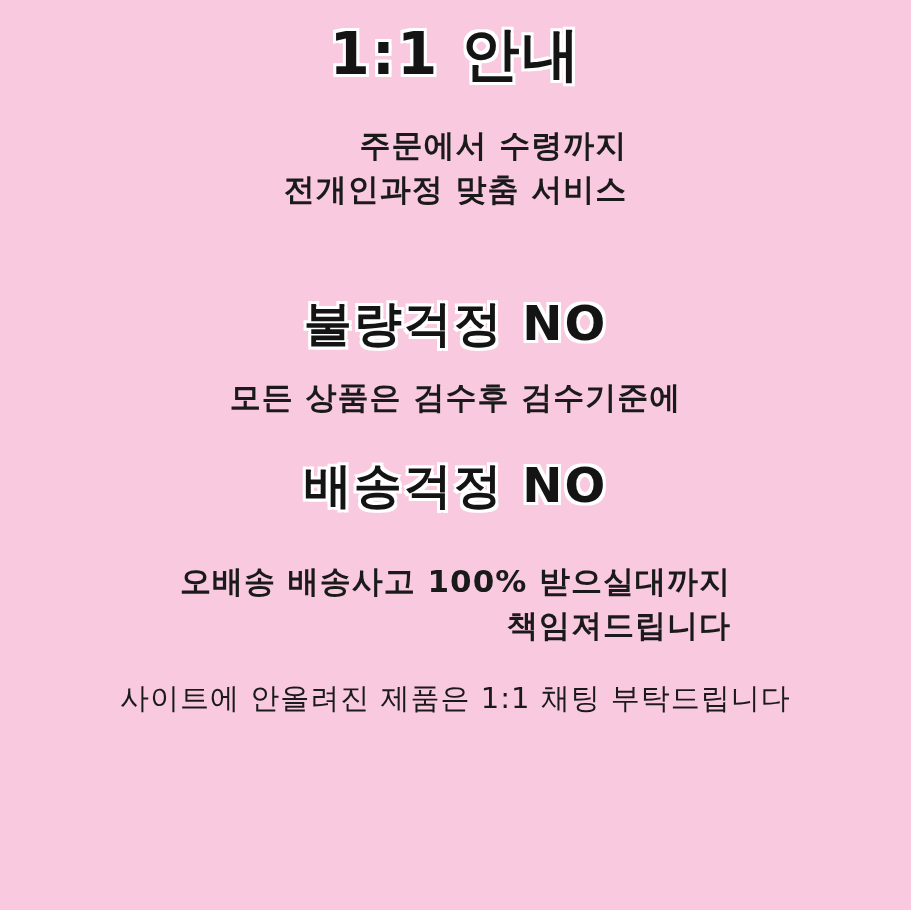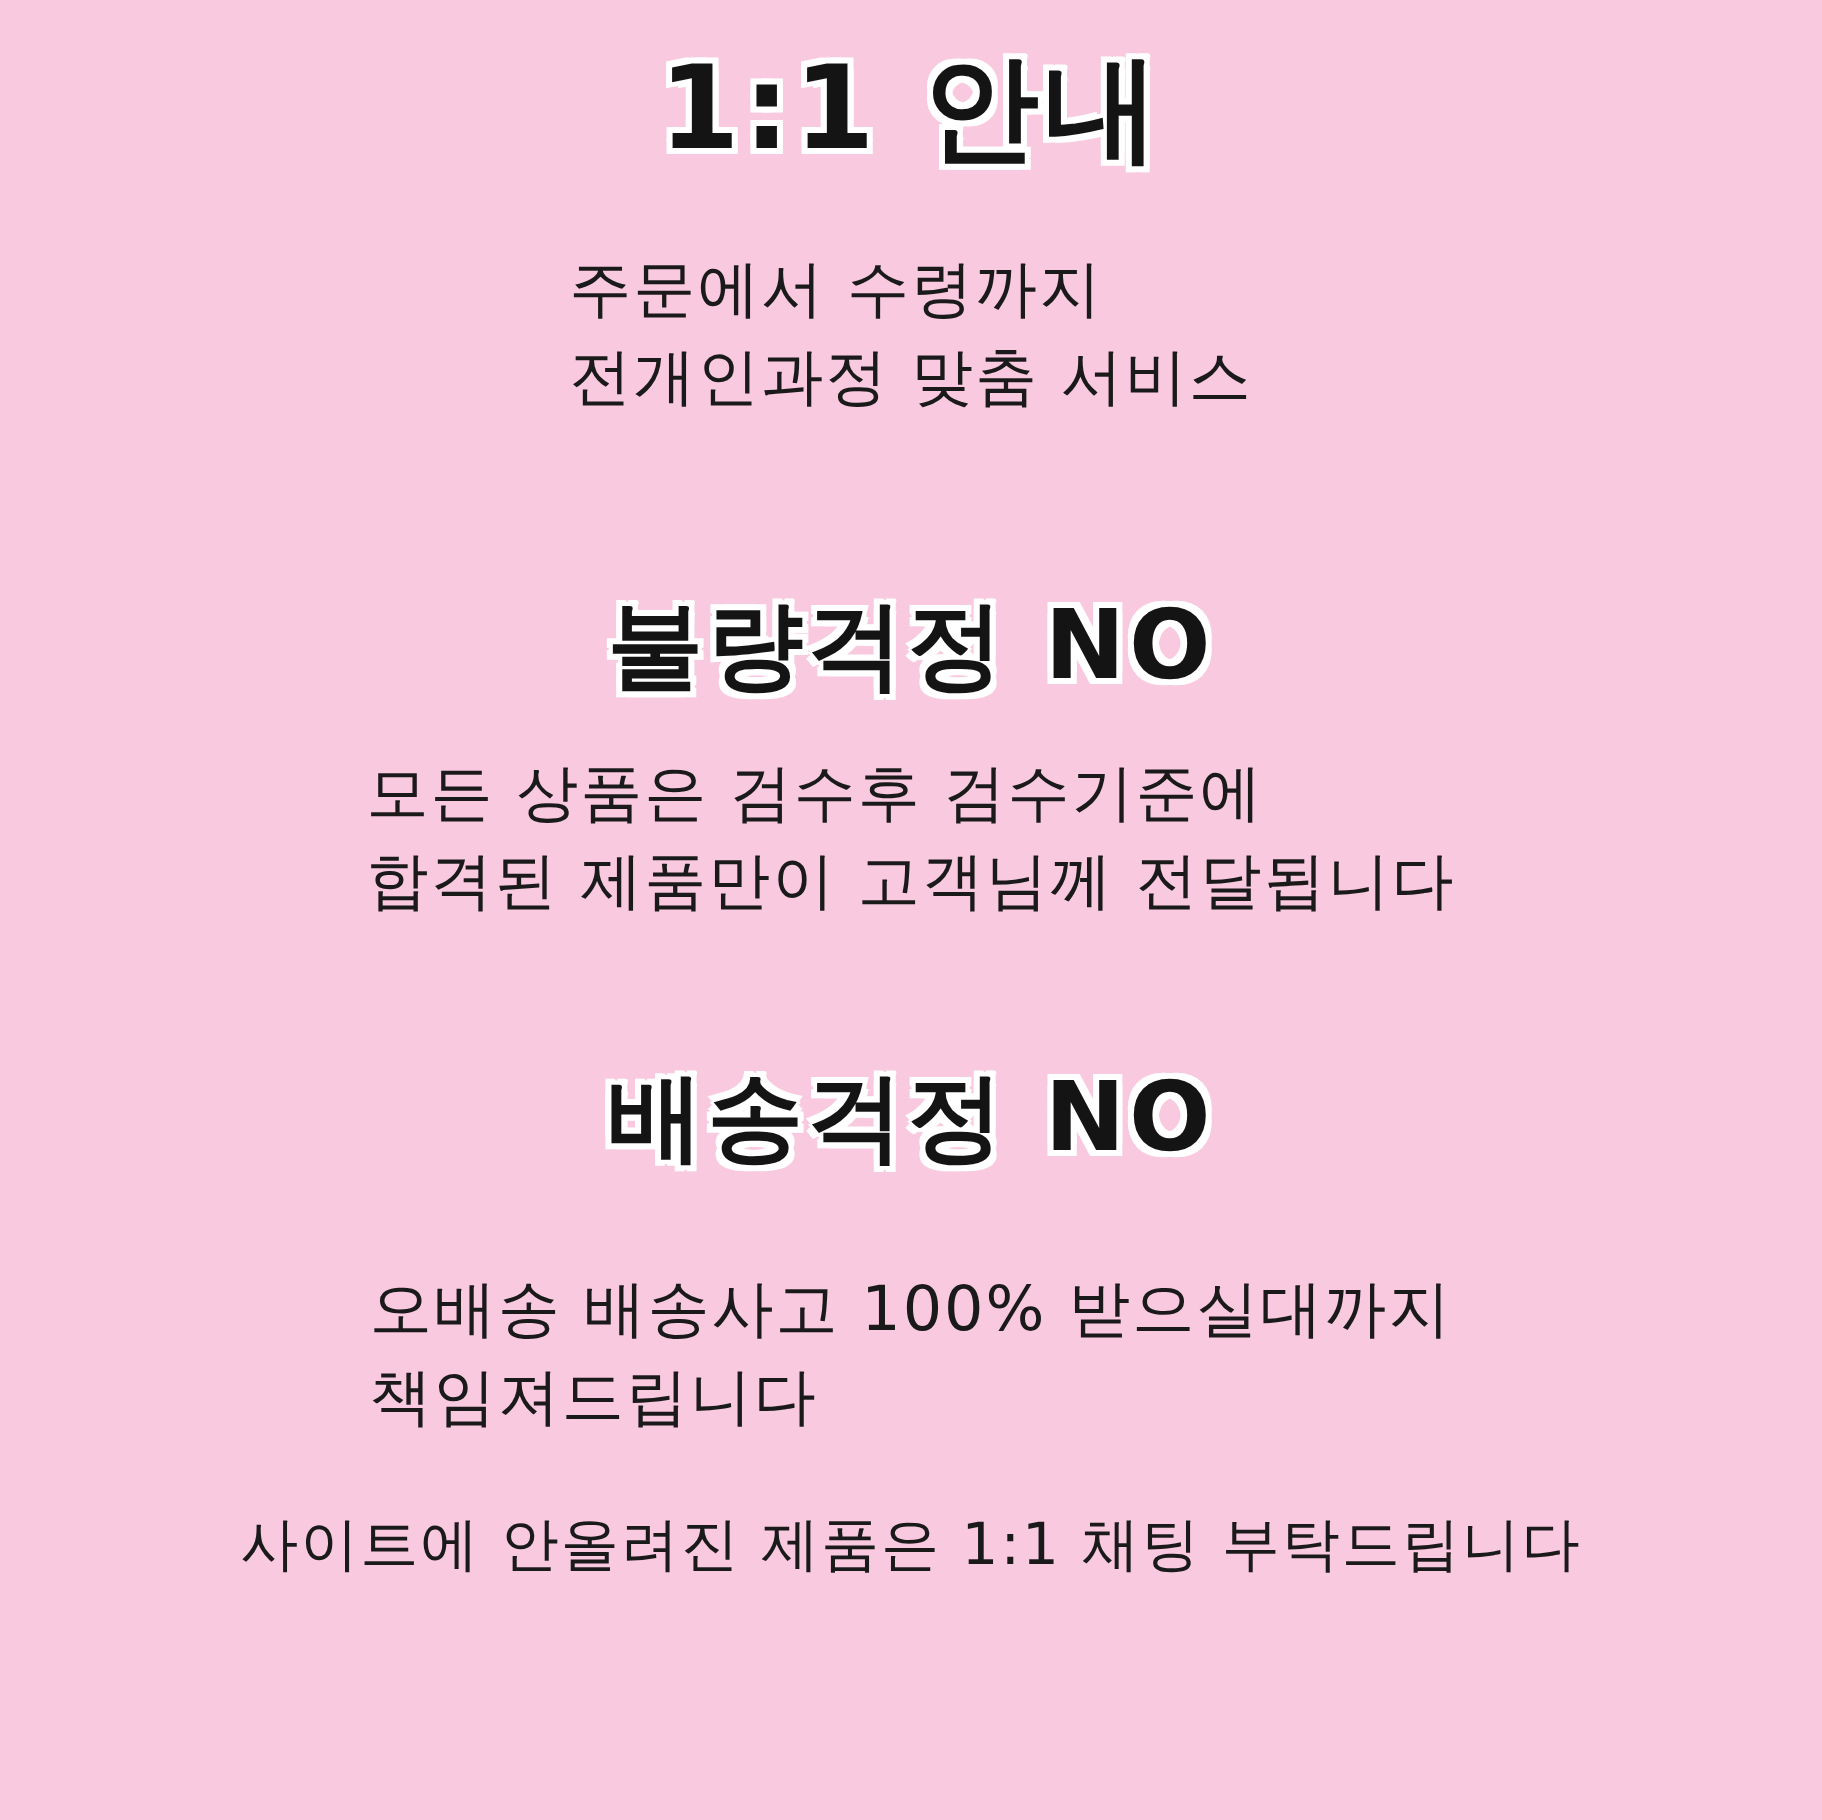--- a/index.html
+++ b/index.html
@@ -38,58 +38,57 @@
   .title {
     font-size: 58px;
     margin-top: 22px;
   }
   .section-heading {
     font-size: 48px;
   }
   .body-text {
     font-family: "DejaVu Sans", sans-serif;
     color: #1a1a1a;
-    text-align: left;
+    text-align: right;
     font-size: 31px;
     line-height: 1.42;
     letter-spacing: 1px;
-    font-weight: normal;
+    font-weight: bold;
   }
   .footer-text {
     font-family: "DejaVu Sans", sans-serif;
     color: #1a1a1a;
     text-align: center;
     font-size: 29px;
     letter-spacing: 1px;
   }
   .block-intro { margin-top: 36px; }
   .block-h1 { margin-top: 86px; }
   .block-b1 { margin-top: 24px; }
-  .block-h2 { margin-top: 70px; }
+  .block-h2 { margin-top: 40px; }
   .block-b2 { margin-top: 46px; }
   .block-footer { margin-top: 32px; }
   .line { display: block; }
 </style>
 </head>
 <body>
 
 <div class="page">
 
   <div class="heading title">1:1 안내</div>
 
   <div class="body-text block-intro">
     <span class="line">주문에서 수령까지</span>
     <span class="line">전개인과정 맞춤 서비스</span>
   </div>
 
   <div class="heading section-heading block-h1">불량걱정 NO</div>
 
   <div class="body-text block-b1">
     <span class="line">모든 상품은 검수후 검수기준에</span>
-    <span class="line">합격된 제품만이 고객님께 전달됩니다</span>
   </div>
 
   <div class="heading section-heading block-h2">배송걱정 NO</div>
 
   <div class="body-text block-b2">
     <span class="line">오배송 배송사고 100% 받으실대까지</span>
     <span class="line">책임져드립니다</span>
   </div>
 
   <div class="footer-text block-footer">사이트에 안올려진 제품은 1:1 채팅 부탁드립니다</div>

